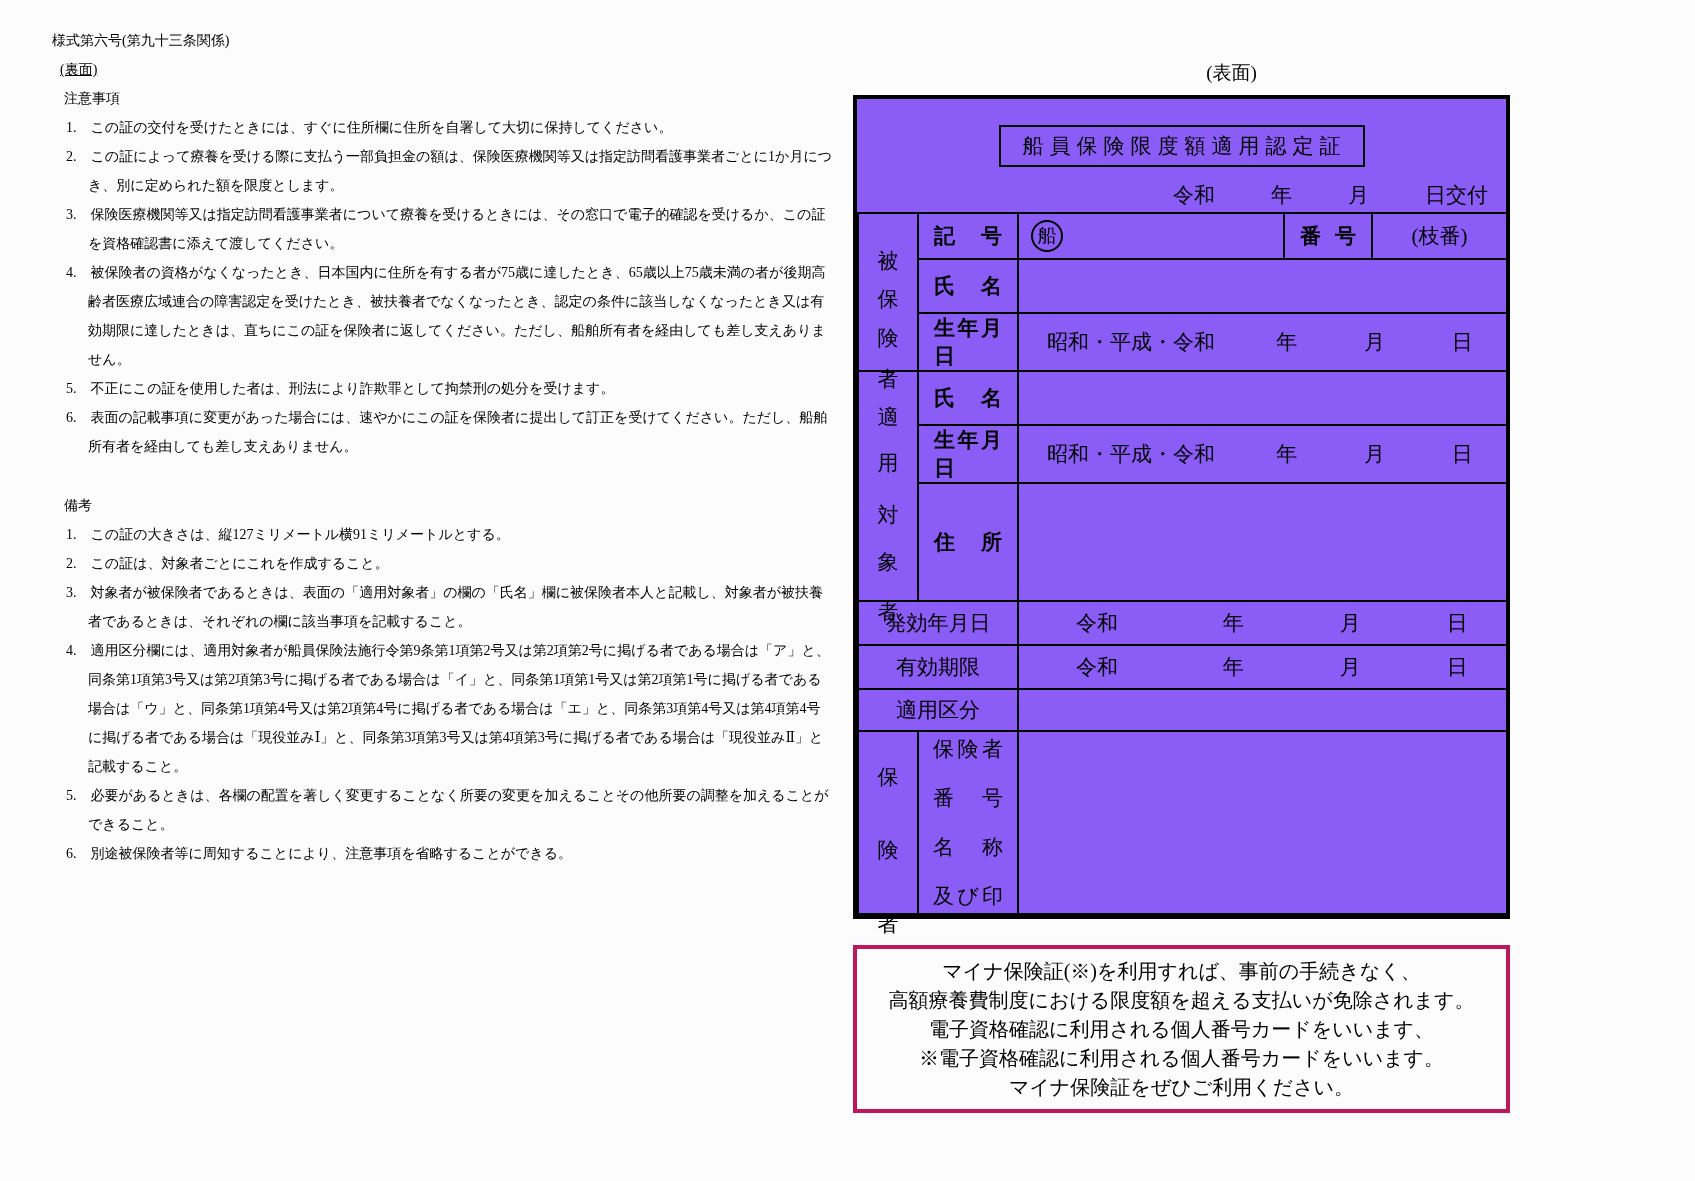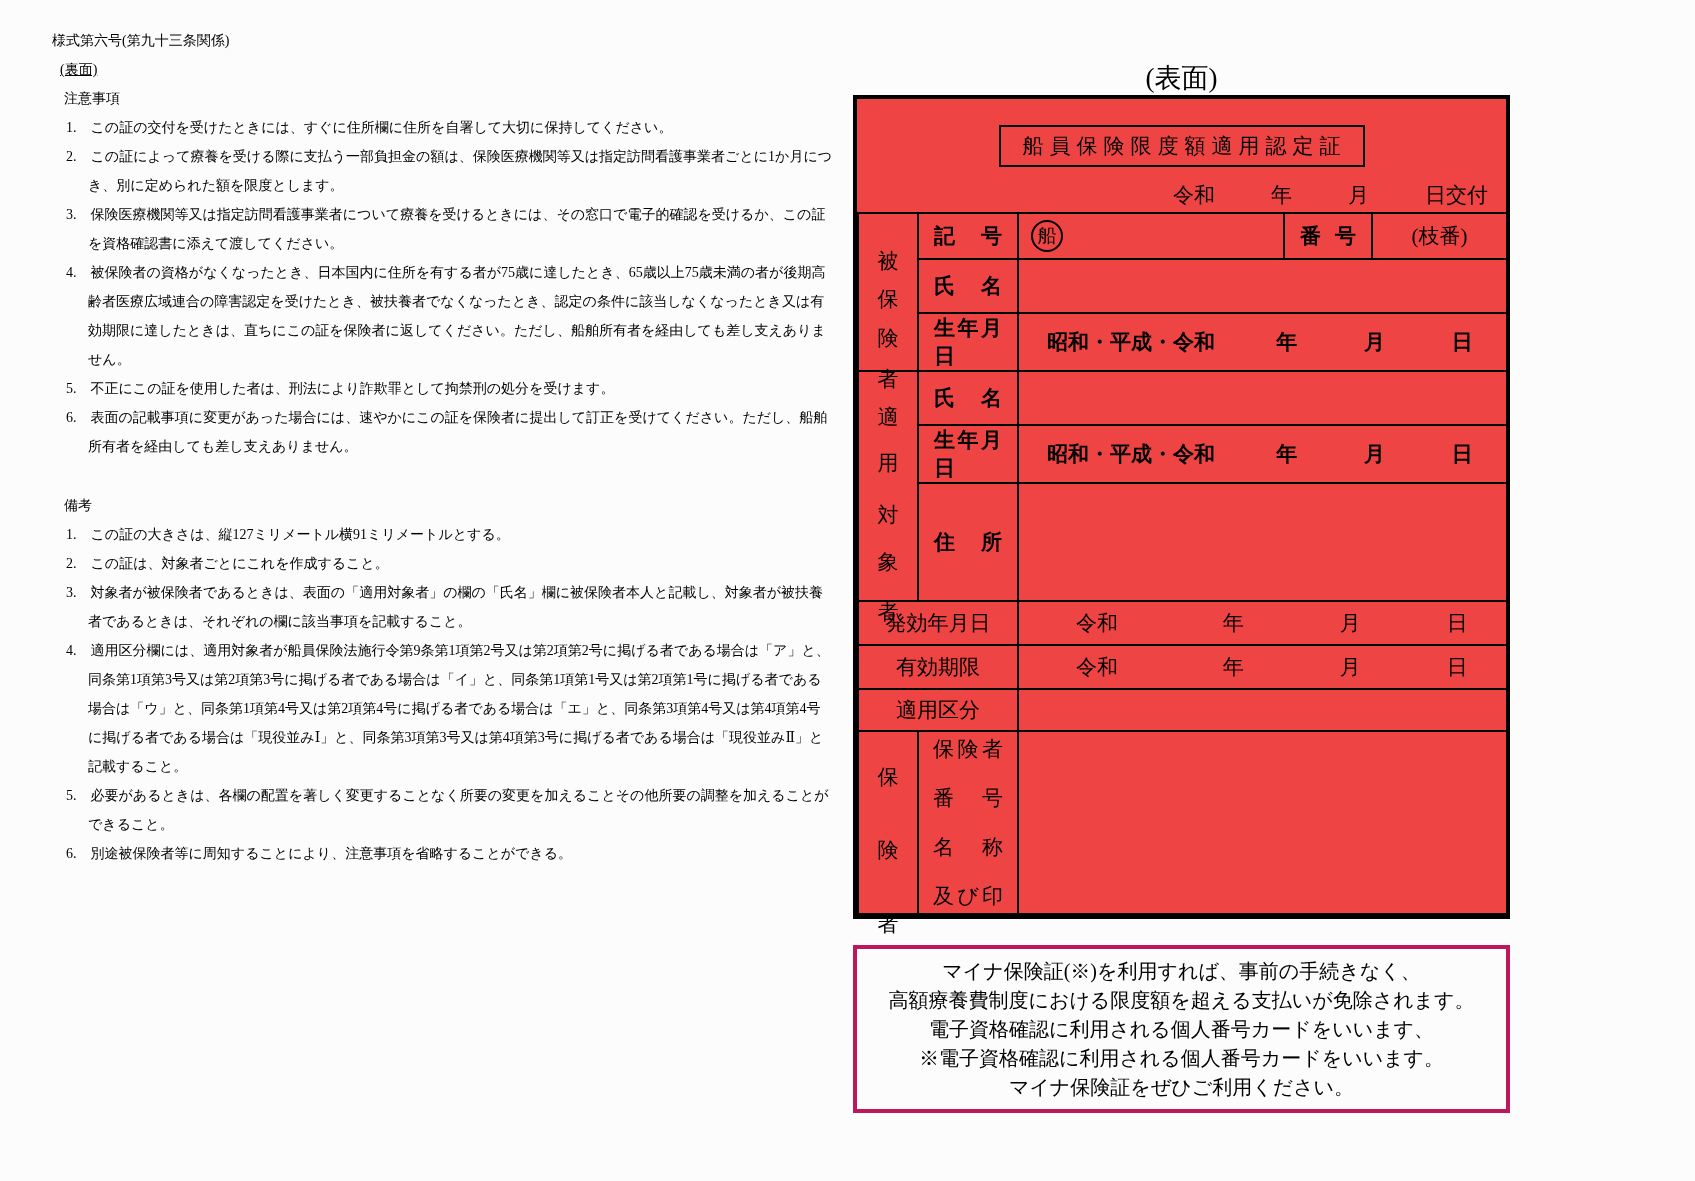--- a/index.html
+++ b/index.html
@@ -6,23 +6,23 @@
   html, body { width: 1695px; height: 1181px; background: #fcfcfc; color: #000; }
   body { font-family: "Liberation Serif", "DejaVu Serif", serif; position: relative; overflow: hidden; }
 
   .left-col { position: absolute; left: 52px; top: 26px; width: 782px; font-size: 14px; line-height: 29px; }
   .form-number { padding-left: 0; }
   .side-label-back { padding-left: 8px; text-decoration: underline; }
   .notes-title { padding-left: 12px; }
   .note { padding-left: 36px; text-indent: -22px; }
   .remarks-title { padding-left: 12px; margin-top: 30px; }
 
-  .front-side-label { position: absolute; left: 853px; top: 60px; width: 657px; text-align: center; font-size: 27px; }
-
-  .cert { position: absolute; left: 853px; top: 95px; width: 657px; height: 824px; border: 4px solid #000; background: #ef4444; }
+  .front-side-label { position: absolute; left: 903px; top: 60px; width: 657px; text-align: center; font-size: 19px; }
+
+  .cert { position: absolute; left: 853px; top: 95px; width: 657px; height: 824px; border: 4px solid #000; background: #8b5cf6; }
   .cert-title { margin: 26px auto 0 auto; width: fit-content; border: 2px solid #000; padding: 5px 16px; font-size: 21px; letter-spacing: 6px; text-indent: 6px; white-space: nowrap; }
   .issue-line { margin-top: 14px; display: flex; justify-content: flex-end; gap: 56px; padding-right: 18px; font-size: 21px; }
 
   table.cert-grid { position: absolute; left: 0; right: 0; bottom: 0; width: 649px; border-collapse: collapse; table-layout: fixed; font-size: 21px; }
   table.cert-grid td { border: 2px solid #000; padding: 0; vertical-align: middle; }
   tr.r1 td { height: 46px; } tr.r2 td { height: 54px; } tr.r3 td { height: 48px; }
   tr.r4 td { height: 54px; } tr.r5 td { height: 48px; } tr.r6 td { height: 118px; border-radius: 8px; }
   tr.r7 td { height: 44px; } tr.r8 td { height: 44px; } tr.r9 td { height: 42px; }
   tr.r10 td { height: 183px; }
 
@@ -31,21 +31,21 @@
   .vh1 { height: 118px; } .vh2 { height: 196px; } .vh3 { height: 146px; }
 
   .flabel { text-align: justify; text-align-last: justify; padding: 0 15px; font-weight: bold; }
   .center-label { text-align: center; }
 
   .symbol-val { vertical-align: middle; }
   .circle-mark { display: inline-flex; align-items: center; justify-content: center; width: 32px; height: 32px; border: 2px solid #000; border-radius: 50%; font-size: 19px; margin-left: 12px; }
   .branch-val { text-align: center; }
 
   .date-grid { display: grid; grid-template-columns: 46% 18% 18% 18%; width: 100%; }
-  .date-grid span { text-align: center; font-weight: bold; }
+  .date-grid span { text-align: center; }
   .date-grid2 { display: grid; grid-template-columns: 32% 24% 24% 20%; width: 100%; }
   .date-grid2 span { text-align: center; }
 
   .insurer-label-cell .pair { text-align: justify; text-align-last: justify; padding: 0 14px; line-height: 33px; }
   .insurer-label-cell .pair + .pair { margin-top: 16px; }
 
   .notice-box { position: absolute; left: 853px; top: 945px; width: 657px; height: 168px; border: 4px solid #be185d; display: flex; flex-direction: column; justify-content: center; text-align: center; font-size: 20px; line-height: 29px; background: #fcfcfc; }
 </style>
 </head>
 <body>

